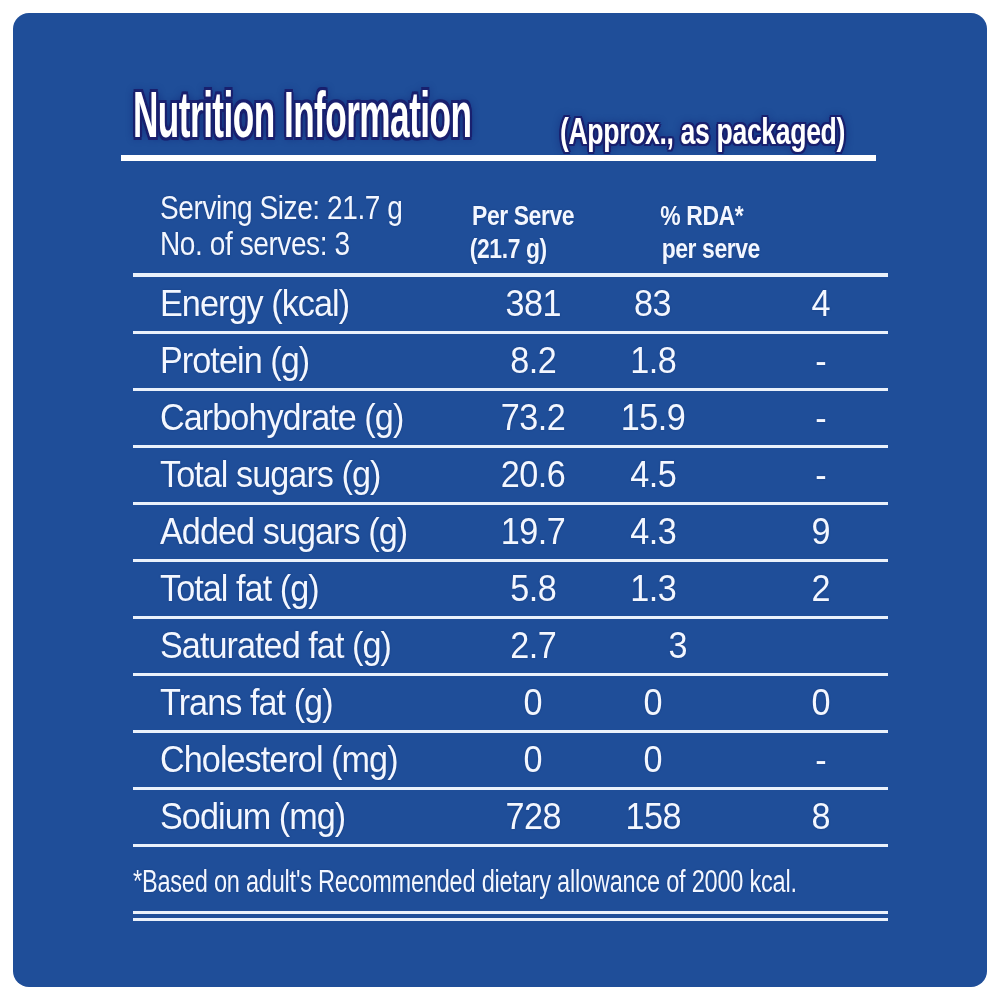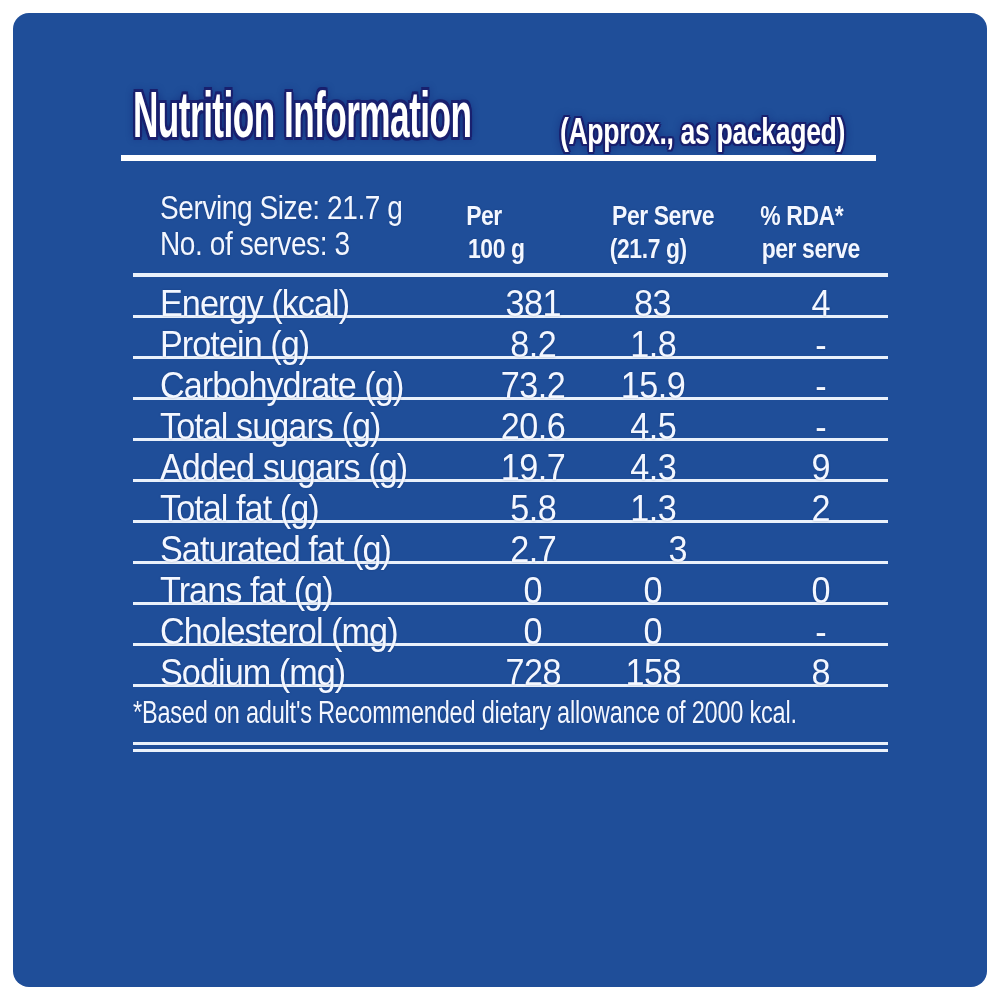--- a/index.html
+++ b/index.html
@@ -59,27 +59,27 @@
   .cell.label{padding-left:27px;justify-content:flex-start;}
 
   .thead{height:99px;border-bottom:4px solid var(--line);}
   .thead .cell{align-items:flex-start;}
   .serving-cell{flex-direction:column;align-items:flex-start;padding-top:12px;
     font-size:33px;line-height:36px;font-weight:400;letter-spacing:-.5px;}
   .colhead{flex-direction:column;align-items:center;padding-top:14px;
     font-size:27px;line-height:33px;font-weight:700;letter-spacing:-.5px;}
   .thead .cell.c3{align-items:flex-start;}
 
-  .body-row{height:41px;border-bottom:3px solid var(--line);}
+  .body-row{height:57px;border-bottom:3px solid var(--line);}
   .body-row .cell{height:54px;}
   .nutrient{font-size:36px;font-weight:400;letter-spacing:-1px;}
   .value{font-size:36px;font-weight:400;letter-spacing:-.5px;}
 
   .footnote{
-    padding:9px 0 10px 0;font-size:31px;line-height:34px;font-weight:400;letter-spacing:-.3px;
+    padding:18px 0 10px 0;font-size:31px;line-height:34px;font-weight:400;letter-spacing:-.3px;
   }
   .dbl-line-1{height:3px;background:var(--line);margin-top:2px;}
   .dbl-line-2{height:3px;background:var(--line);margin-top:4px;}
   .txtshadow{text-shadow:0 0 2px rgba(10,25,80,.35);}
 </style>
 </head>
 <body>
 
 <div class="panel">
 
@@ -90,24 +90,20 @@
   <div class="rule"></div>
 
   <div class="table">
 
     <div class="row thead">
       <div class="cell label serving-cell">
         <span class="cond ox-left sx85 txtshadow">Serving Size: 21.7 g</span>
         <span class="cond ox-left sx85 txtshadow">No. of serves: 3</span>
       </div>
       <div class="cell center colhead">
-        <span class="cond ox-center sx85 txtshadow">Per</span>
-        <span class="cond ox-center sx85 txtshadow">100 g</span>
-      </div>
-      <div class="cell center colhead">
         <span class="cond ox-center sx85 txtshadow">Per Serve</span>
         <span class="cond ox-center sx85 txtshadow">(21.7 g)</span>
       </div>
       <div class="cell center colhead c3">
         <span class="cond ox-center sx85 txtshadow">% RDA*</span>
         <span class="cond ox-center sx85 txtshadow">per serve</span>
       </div>
     </div>
 
     <div id="rows">

